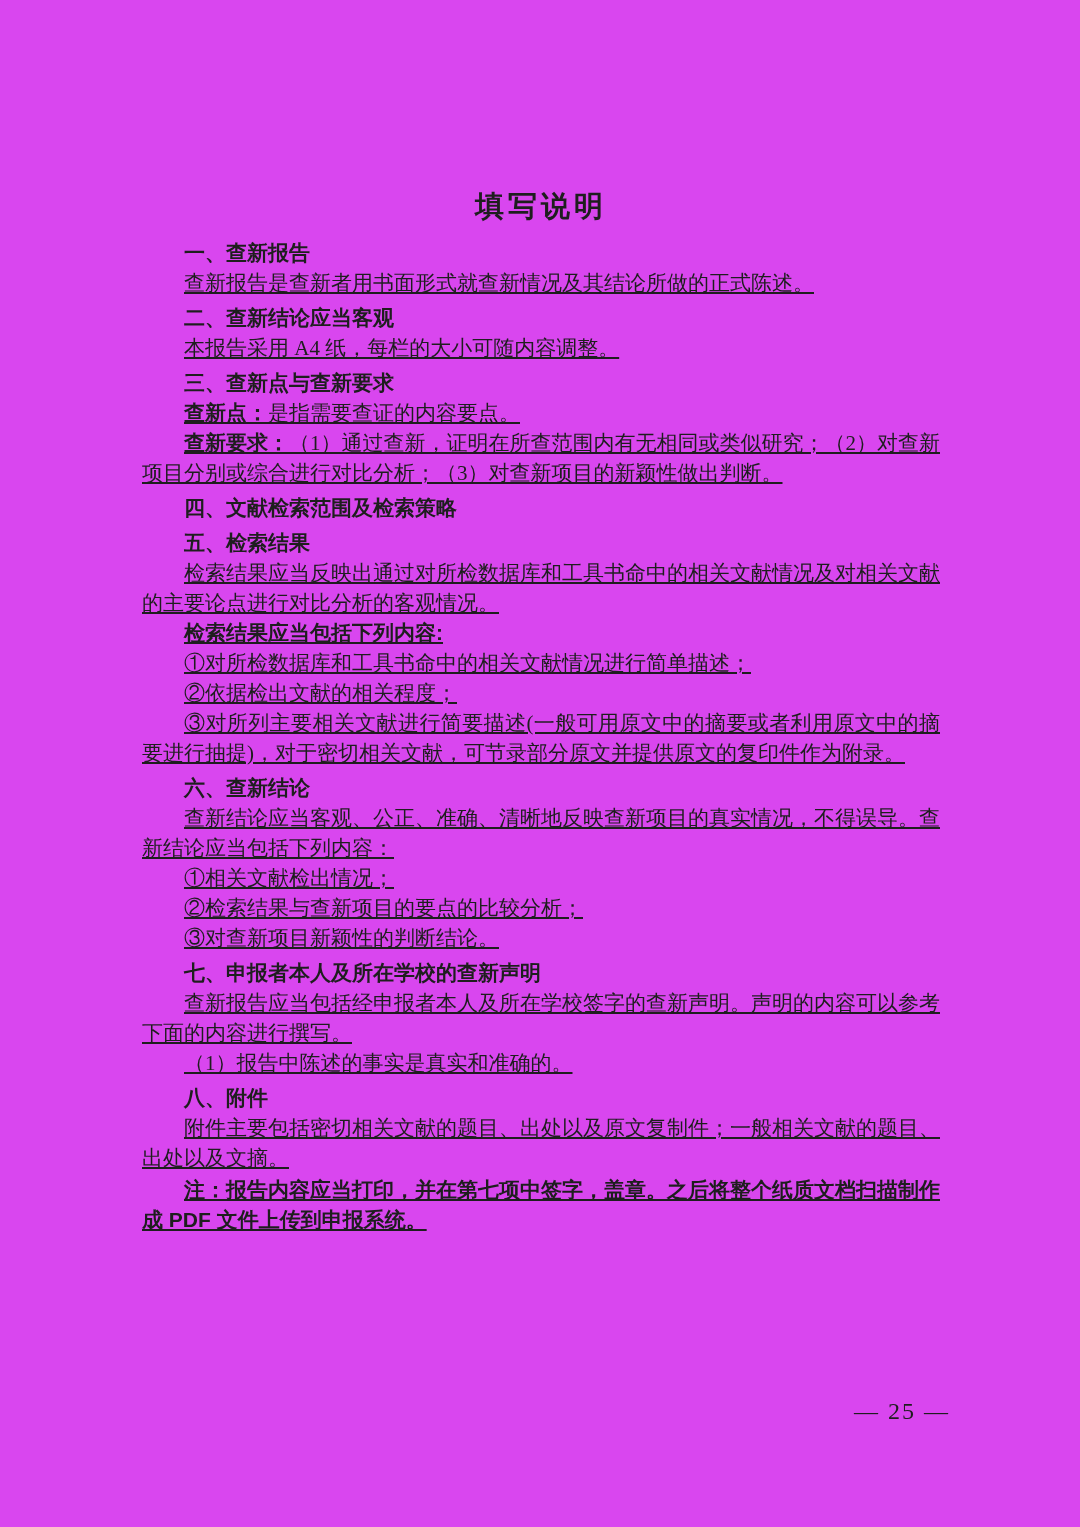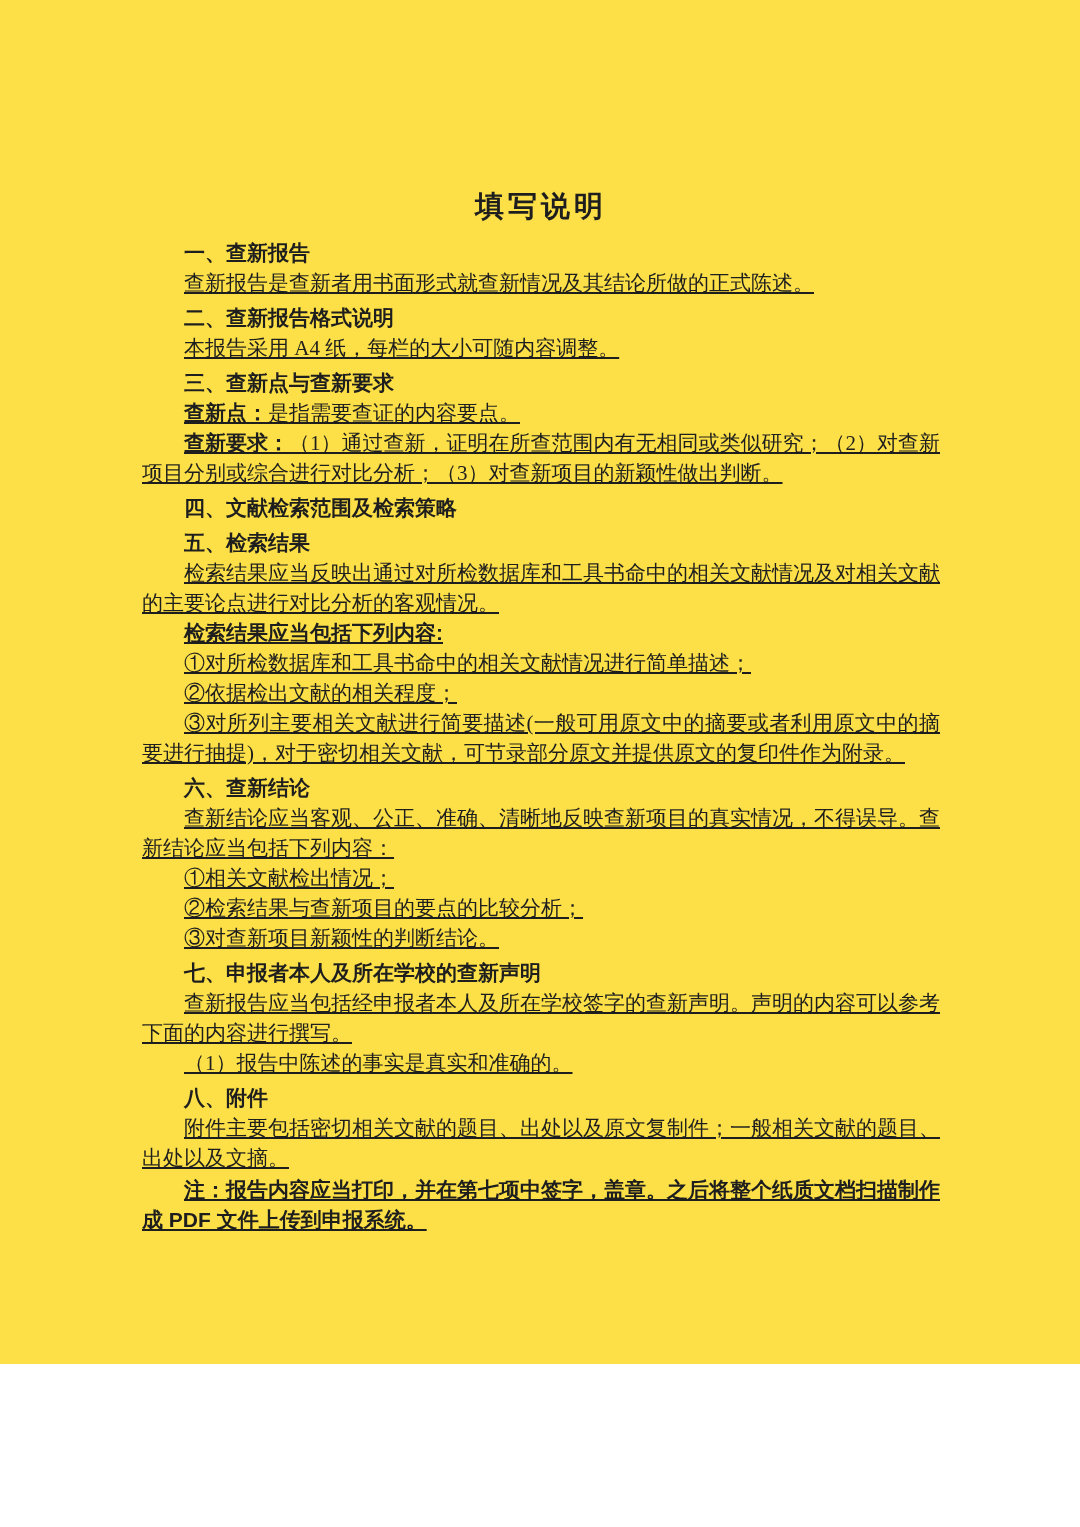--- a/index.html
+++ b/index.html
@@ -3,22 +3,22 @@
 <meta charset="utf-8">
 <style>
   html, body {
     margin: 0;
     padding: 0;
     background: #ffffff;
   }
   .page {
     position: relative;
     width: 1080px;
-    height: 1364px;
-    background: #fde047;
+    height: 1527px;
+    background: #d946ef;
     color: #1e1e1e;
     font-family: "Liberation Serif", "DejaVu Serif", serif;
     overflow: hidden;
   }
   .content {
     position: absolute;
     left: 142px;
     top: 188px;
     width: 798px;
     font-size: 21px;
@@ -78,21 +78,21 @@
   <div class="content">
 
     <h1 class="doc-title">填写说明</h1>
 
     <section>
       <h2 class="heading">一、查新报告</h2>
       <p>查新报告是查新者用书面形式就查新情况及其结论所做的正式陈述。</p>
     </section>
 
     <section>
-      <h2 class="heading">二、查新报告格式说明</h2>
+      <h2 class="heading">二、查新结论应当客观</h2>
       <p>本报告采用 A4 纸，每栏的大小可随内容调整。</p>
     </section>
 
     <section>
       <h2 class="heading">三、查新点与查新要求</h2>
       <p><span class="lead">查新点：</span><span>是指需要查证的内容要点。</span></p>
       <p><span class="lead">查新要求：</span><span>（1）通过查新，证明在所查范围内有无相同或类似研究；（2）对查新项目分别或综合进行对比分析；（3）对查新项目的新颖性做出判断。</span></p>
     </section>
 
     <section>

